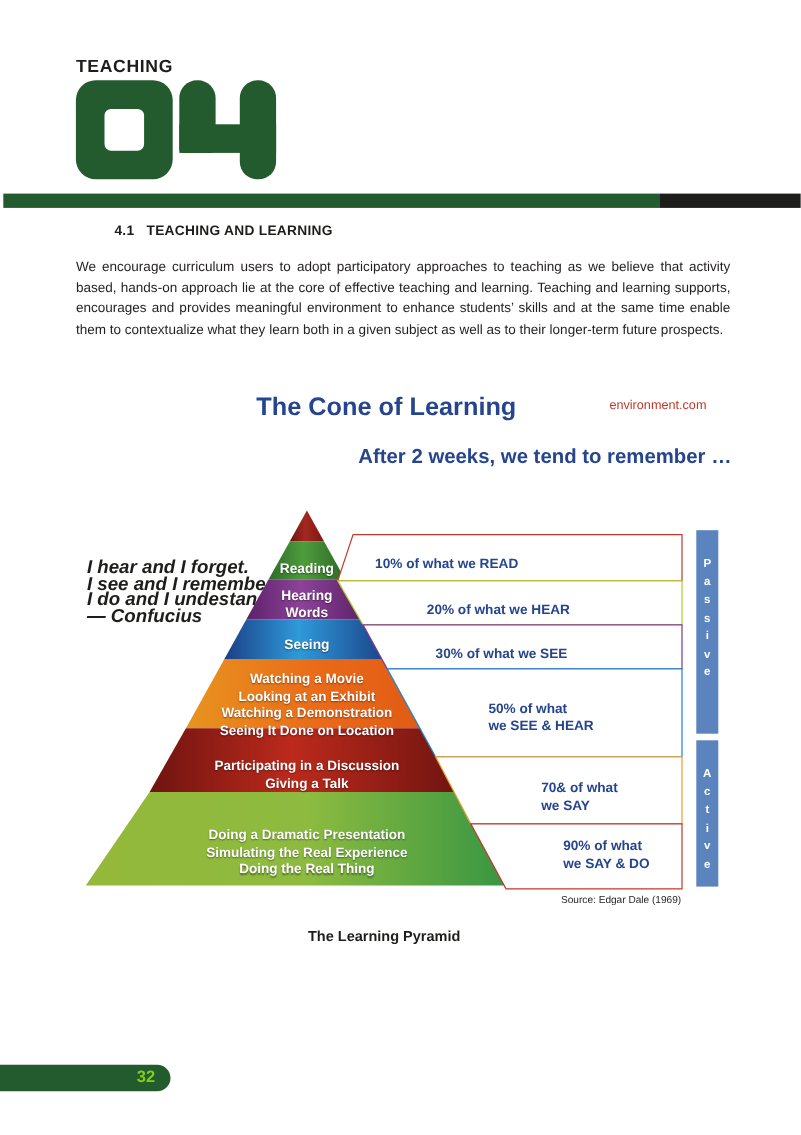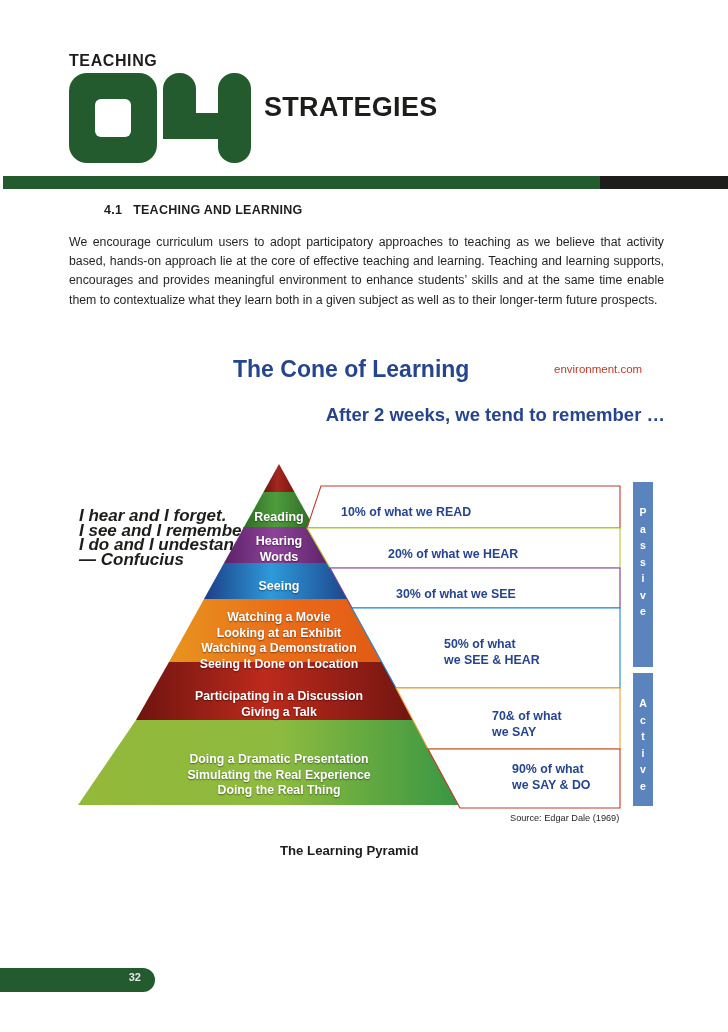--- a/index.html
+++ b/index.html
@@ -262,43 +262,42 @@
     top: 968px;
     width: 165px;
     height: 24px;
     background: #235a2e;
     border-radius: 0 14px 14px 0;
   }
   .page-number {
     position: absolute;
     right: 14px;
     top: 3px;
-    font-size: 11px;
-    font-weight: bold;
-    color: #e5e5e5;
+    font-size: 15px;
+    font-weight: bold;
+    color: #84cc16;
   }
 </style>
 </head>
 <body>
 
 <div class="page">
 
   <div class="chapter-word">TEACHING</div>
 
   <div class="chapter-num">
     <div class="digit-zero"></div>
     <div class="digit-four">
       <div class="four-stem-left"></div>
       <div class="four-bar"></div>
       <div class="four-stem-right"></div>
     </div>
   </div>
 
   <div class="chapter-title">
-    <div>STRATEGIES</div>
   </div>
 
   <div class="divider">
     <div class="divider-green"></div>
     <div class="divider-black"></div>
   </div>
 
   <div class="section-heading">
     <span class="num">4.1</span><span>TEACHING AND LEARNING</span>
   </div>

